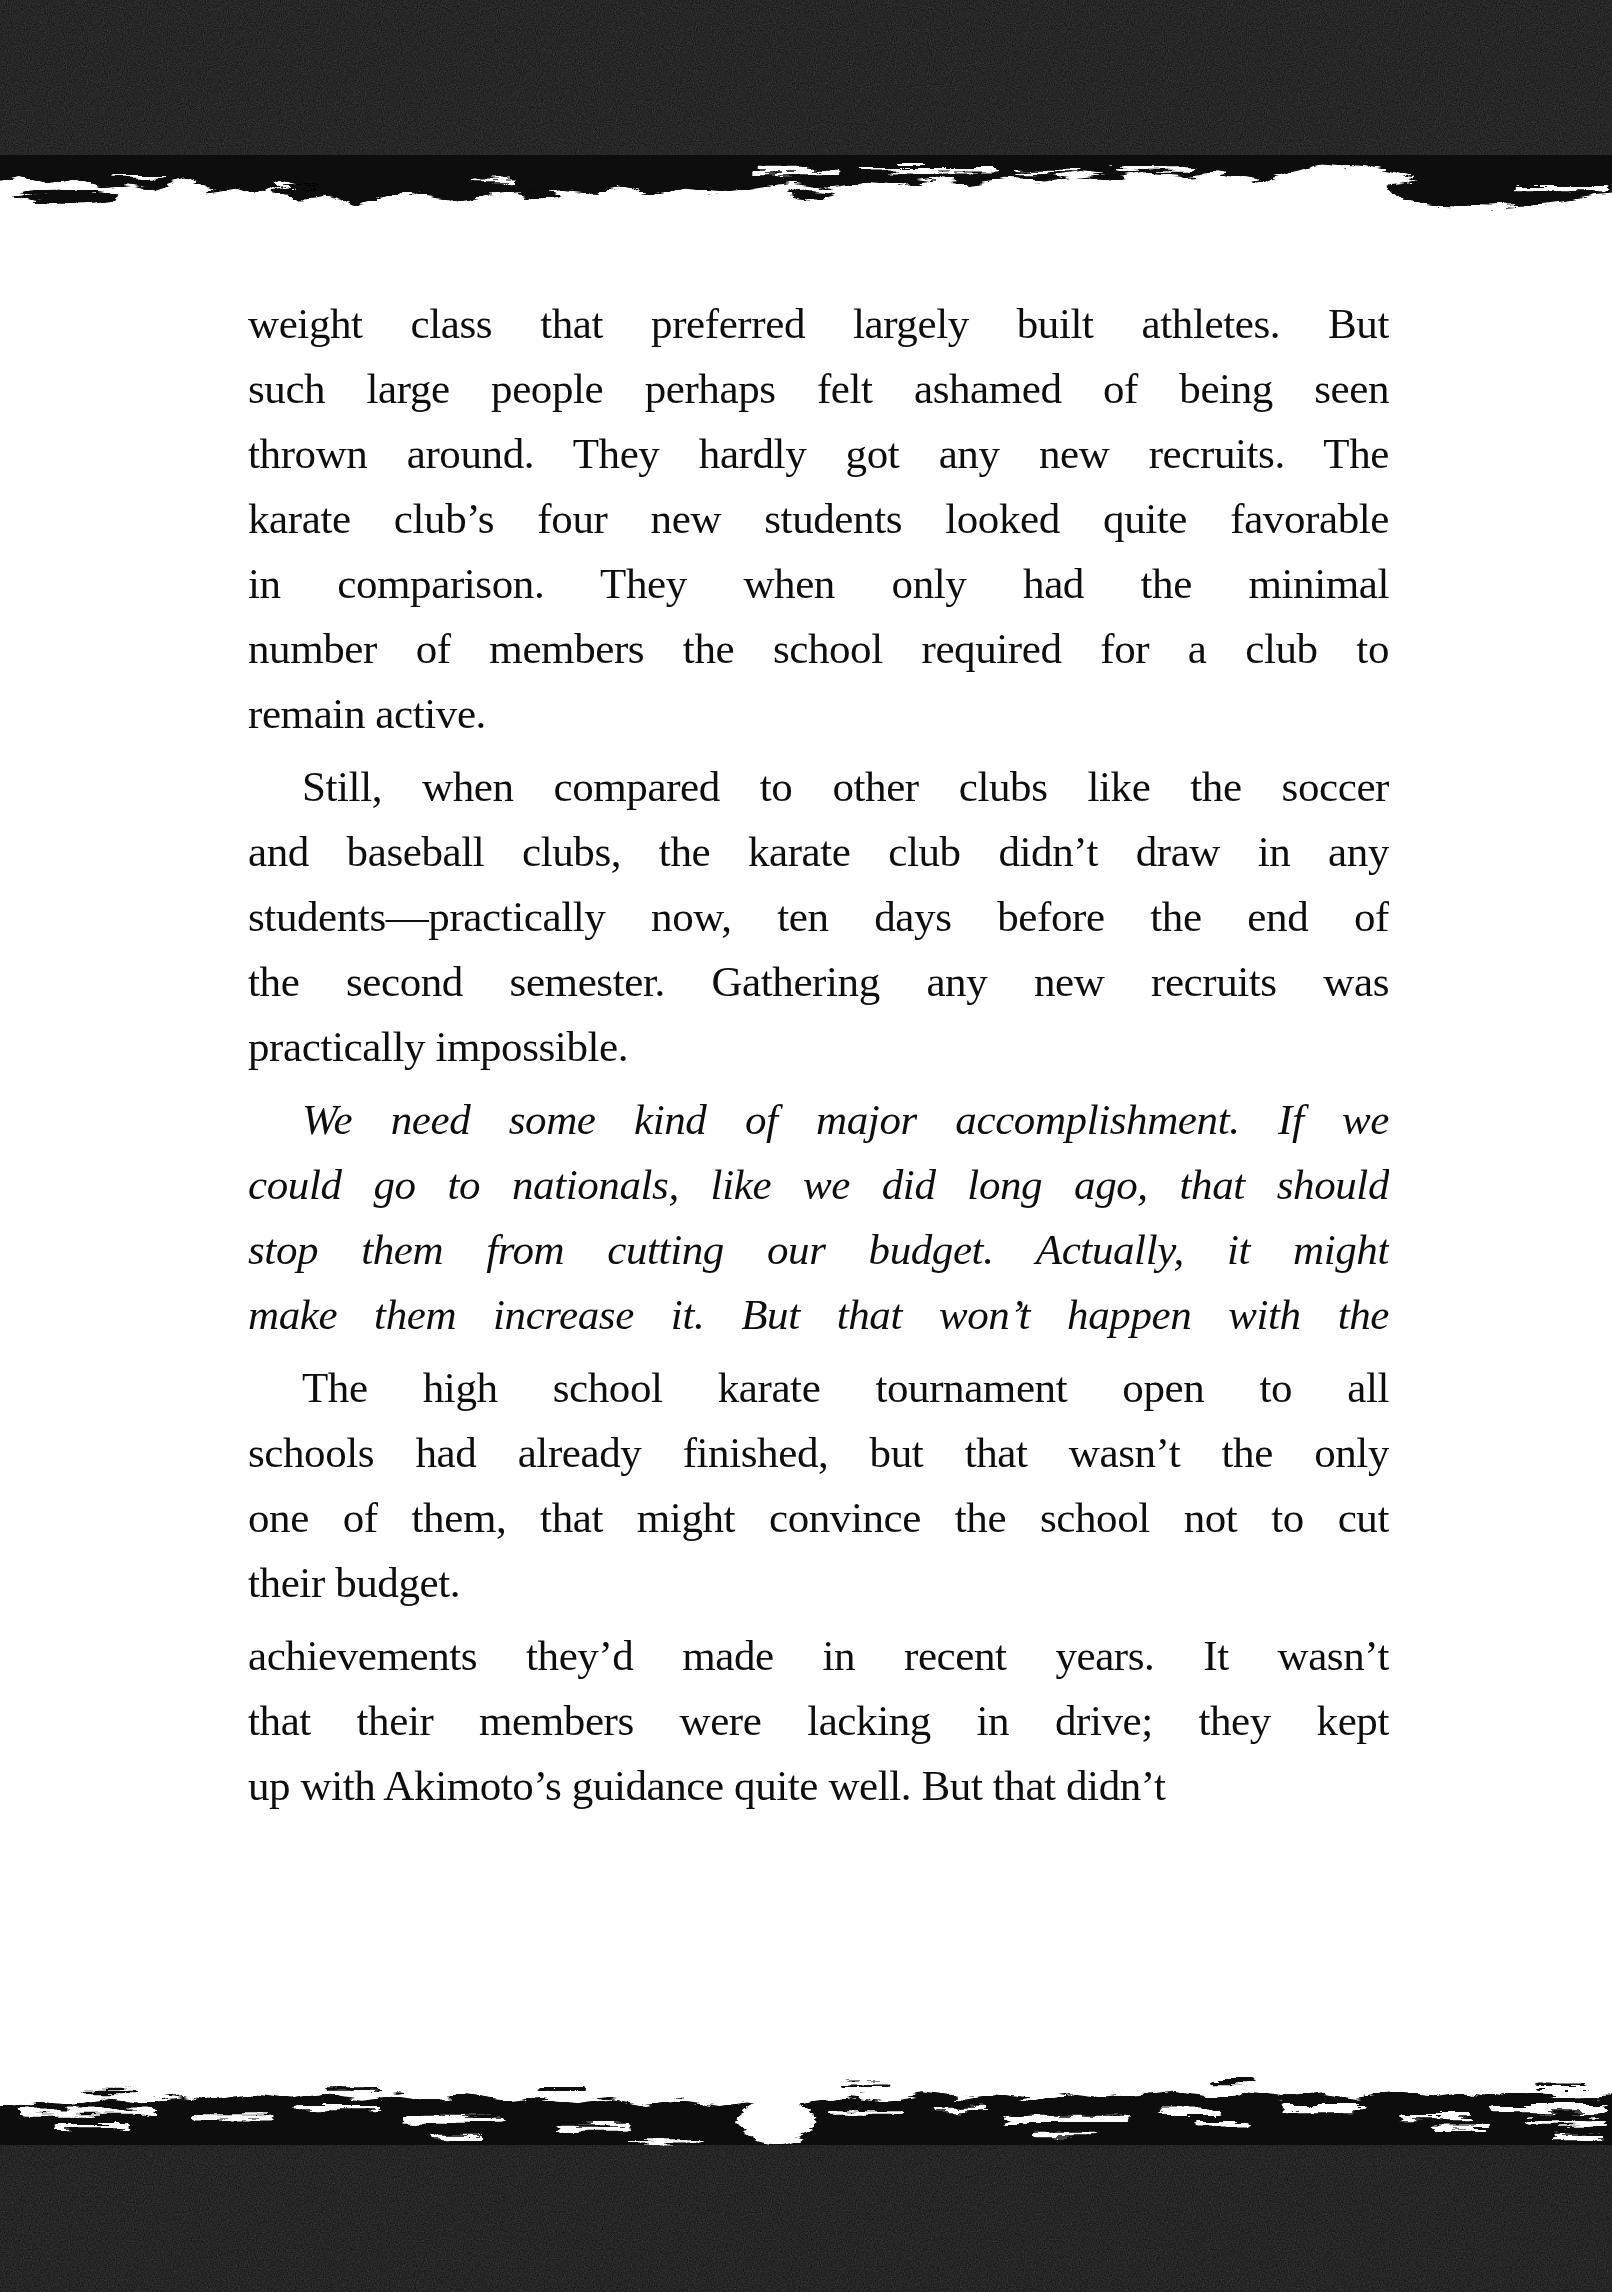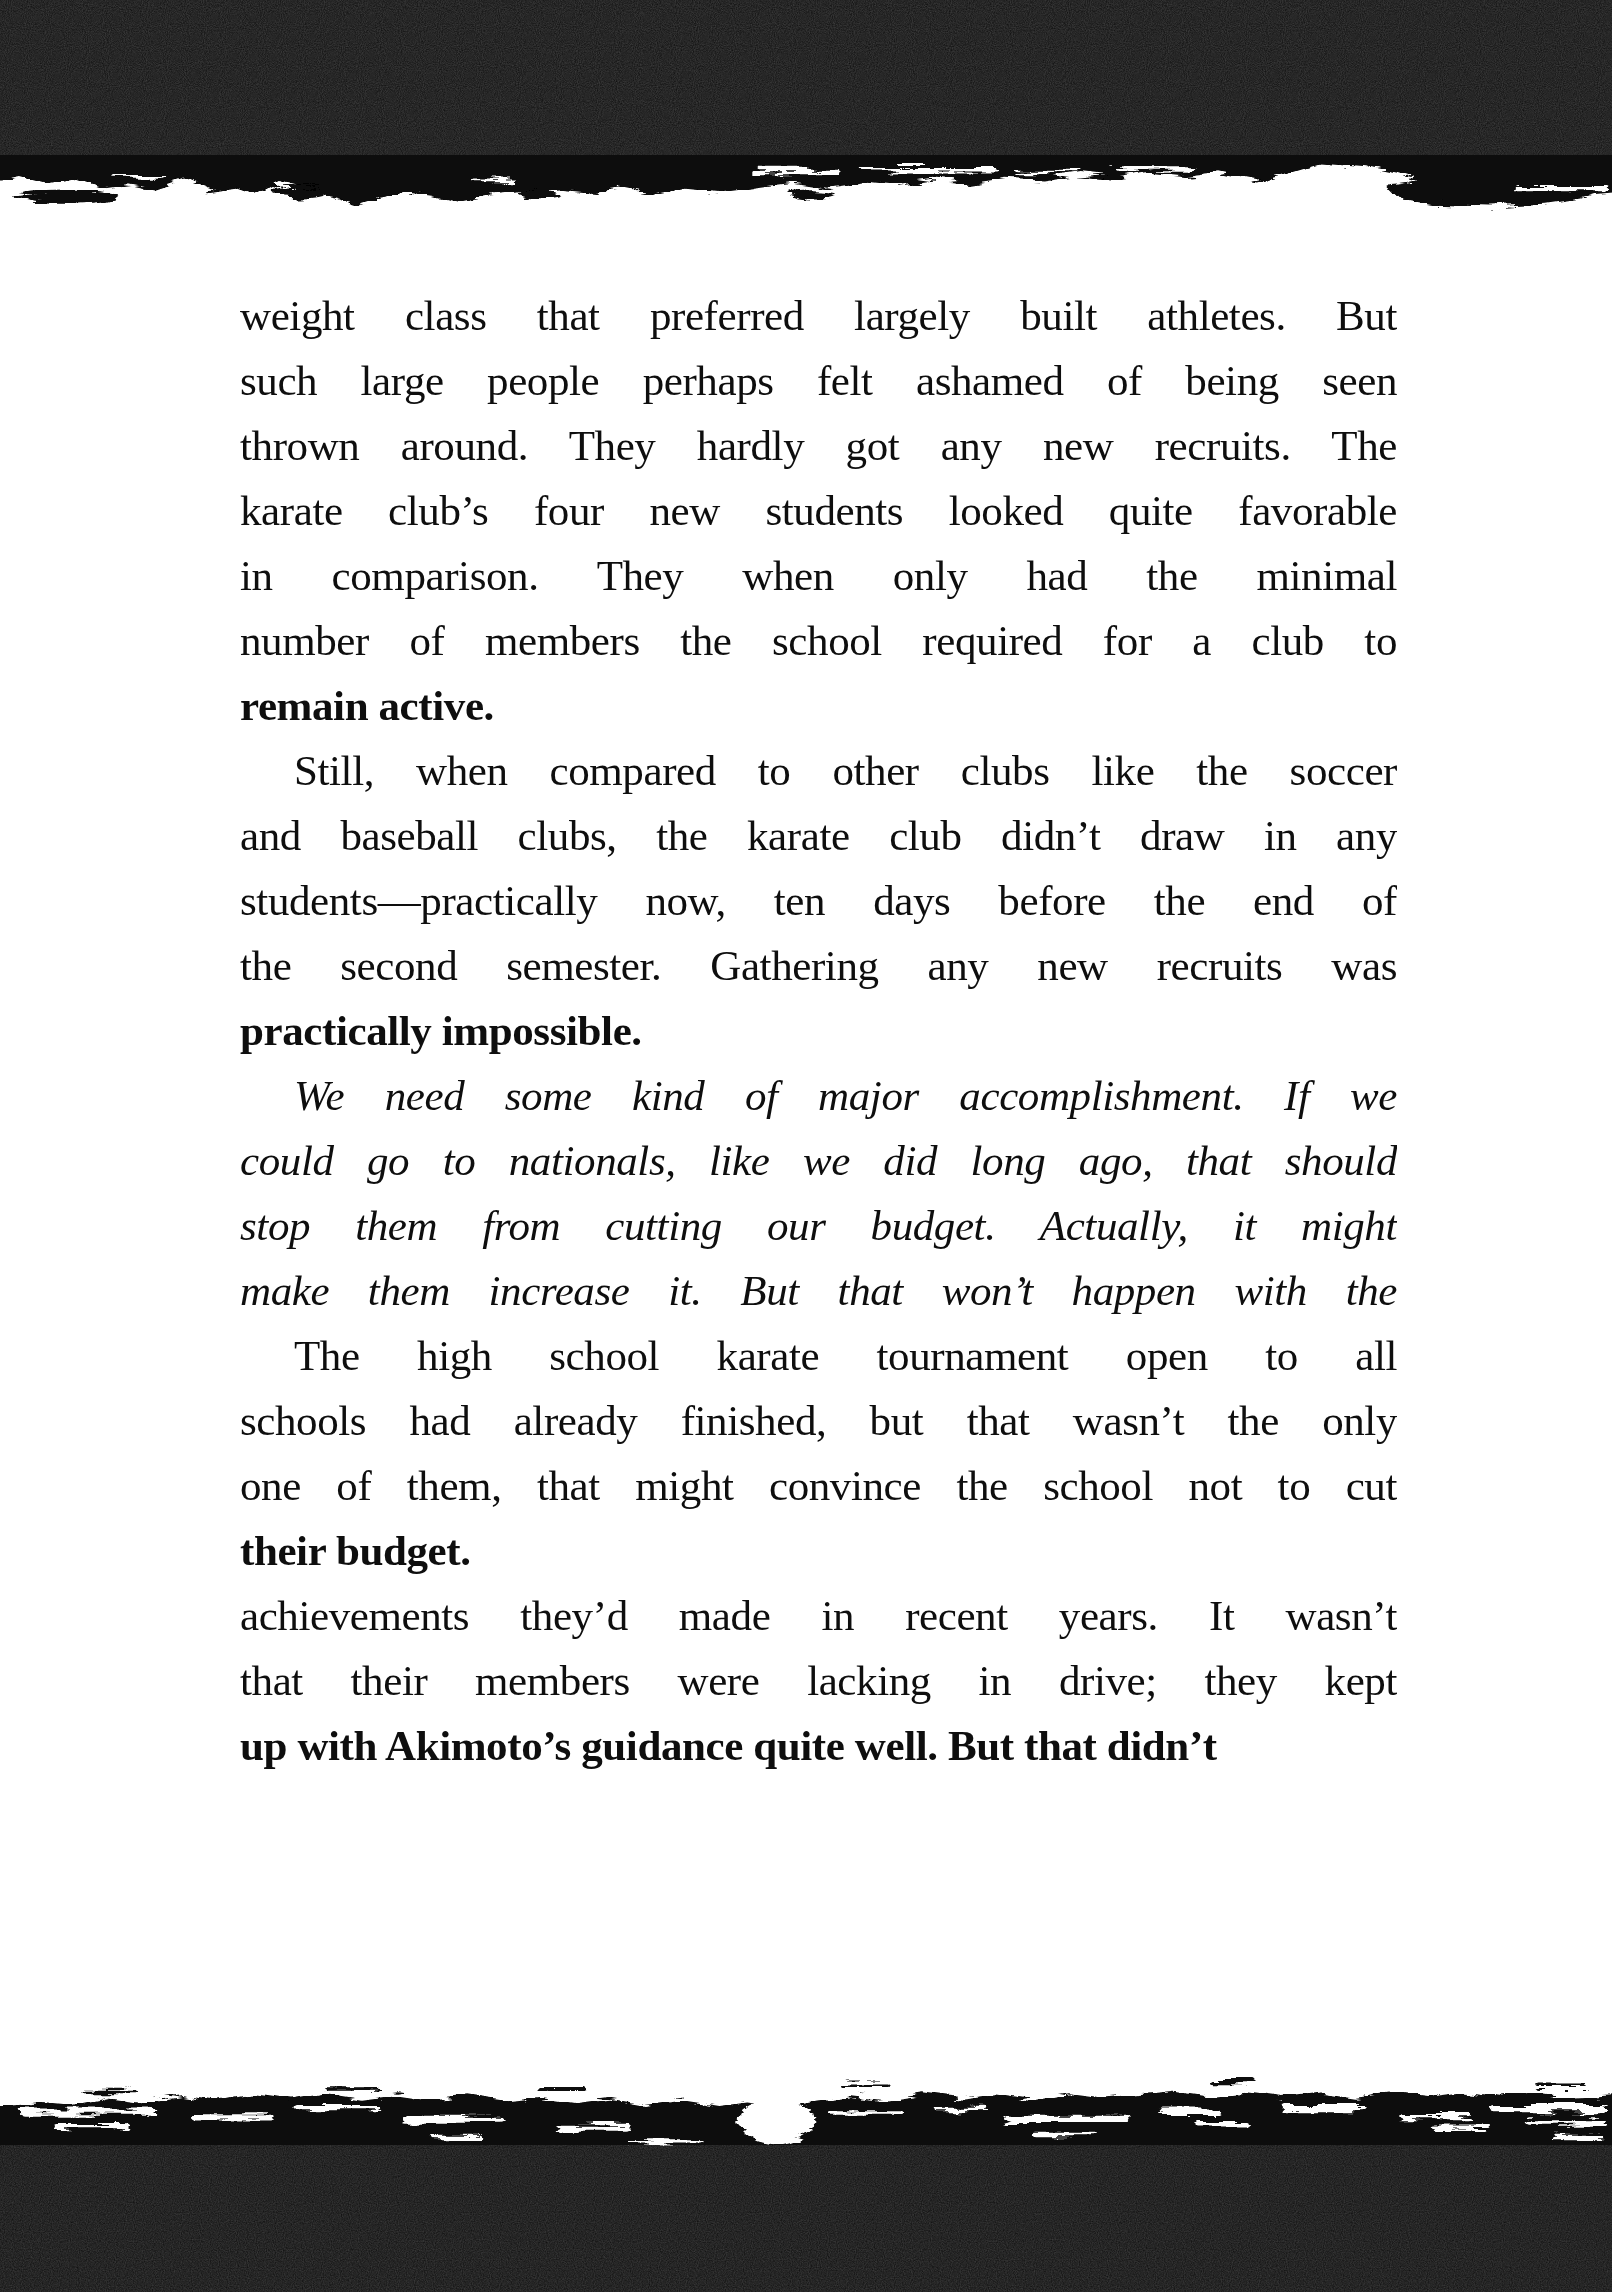--- a/index.html
+++ b/index.html
@@ -29,30 +29,30 @@
   .text-block {
     position: absolute;
     left: 240px;
     top: 283px;
     width: 1157px;
     color: #0e0e0e;
     font-size: 43px;
     line-height: 65px;
     letter-spacing: -0.4px;
   }
-  .para { margin: 0; }
+  .para { margin: 8px; }
   .para.italic { font-style: italic; }
   .line {
     height: 65px;
     overflow: hidden;
     text-align: justify;
     text-align-last: justify;
     white-space: normal;
   }
-  .line.last { text-align-last: left; font-weight: bold; }
+  .line.last { text-align-last: left; }
   .line.indent { text-indent: 54px; }
 </style>
 </head>
 <body>
 
 <div class="page">
 
   <svg class="band top" viewBox="0 0 1801 280" preserveAspectRatio="none">
     <defs>
       <filter id="roughT" x="-4%" y="-20%" width="108%" height="150%">

